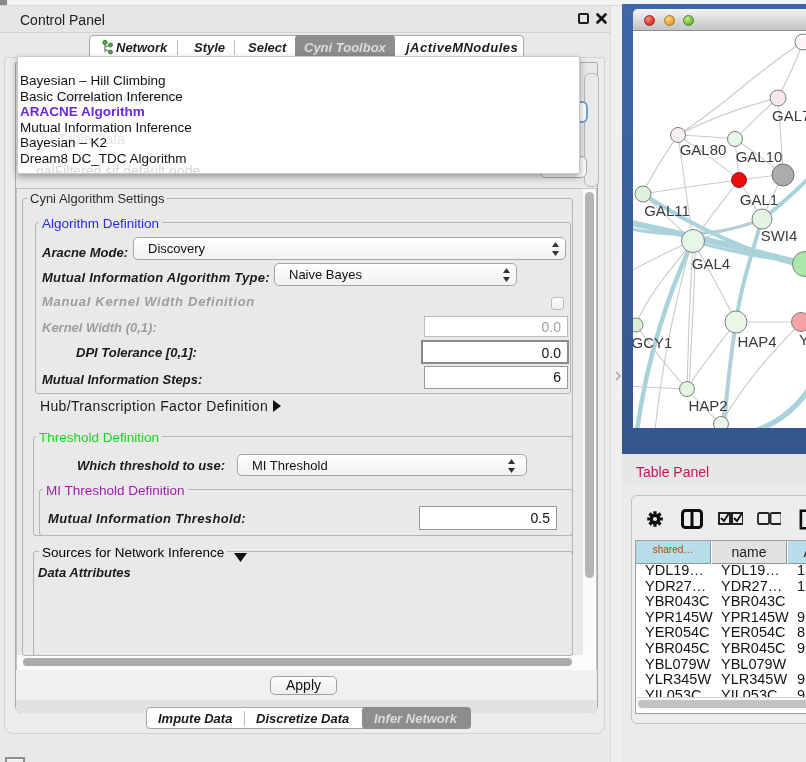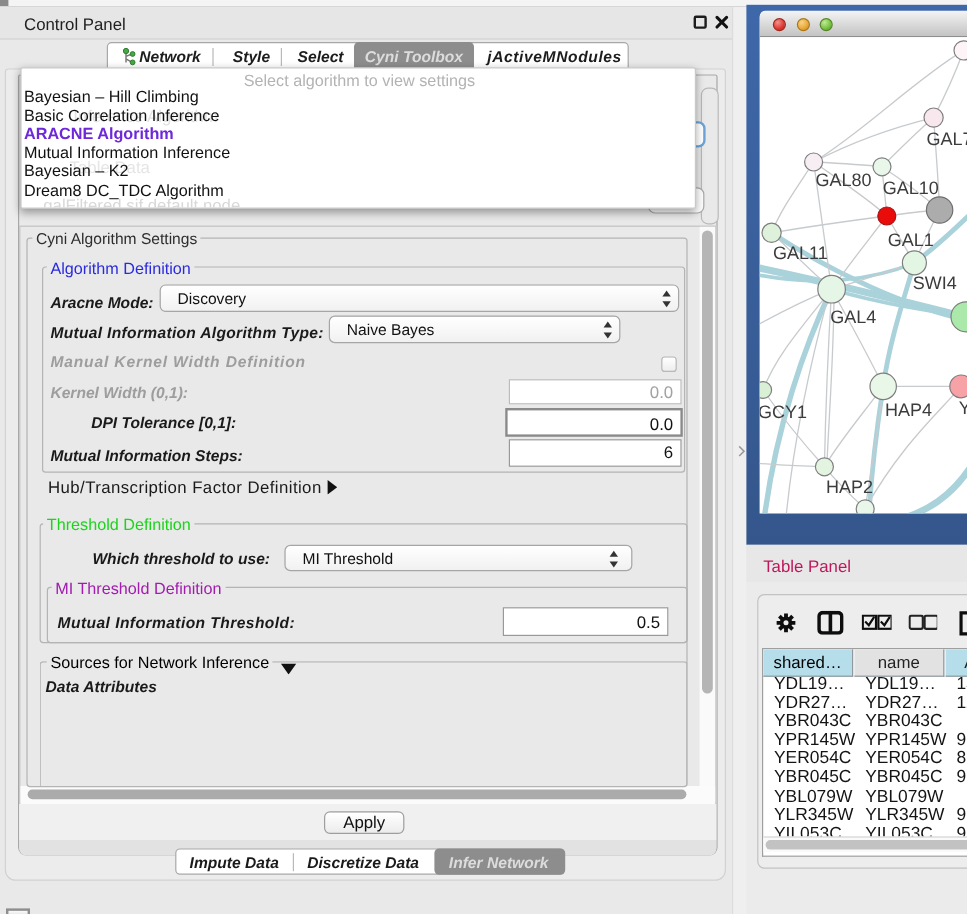--- a/index.html
+++ b/index.html
@@ -151,21 +151,21 @@
   <svg class="abs" style="left:125px;top:16px;" width="24" height="13" viewBox="0 0 24 13">
     <rect x="1" y="1" width="11" height="11" rx="1.5" fill="none" stroke="#222" stroke-width="1.8"></rect>
     <rect x="13.5" y="1" width="11" height="11" rx="1.5" fill="none" stroke="#222" stroke-width="1.8"></rect>
   </svg>
   <svg class="abs" style="left:166px;top:13px;" width="18" height="21" viewBox="0 0 18 24">
     <path d="M2 2 L10 2 L16 8 L16 22 L2 22 Z" fill="none" stroke="#0d0d0d" stroke-width="3"></path>
     <path d="M10 2 L10 8 L16 8" fill="none" stroke="#0d0d0d" stroke-width="2"></path>
   </svg>
 
   <div class="abs" style="left:3px;top:44px;width:177px;height:174px;background:#ffffff;border:1px solid #9f9f9f;border-right:none;overflow:hidden;">
-    <div class="abs" style="left:0;top:0;width:75px;height:23px;background:#b5deea;border-right:1px solid #8f989e;border-bottom:1px solid #8f989e;text-align:center;font-size:14px;padding-top:3px;color:#000000;">shared…</div>
+    <div class="abs" style="left:0;top:0;width:75px;height:23px;background:#b5deea;border-right:1px solid #8f989e;border-bottom:1px solid #8f989e;text-align:center;font-size:10px;padding-top:3px;color:#c2410c;">shared…</div>
     <div class="abs" style="left:76px;top:0;width:75px;height:23px;background:#e2e2e2;border-right:1px solid #8f989e;border-bottom:1px solid #8f989e;text-align:center;font-size:14px;padding-top:3px;color:#222;">name</div>
     <div class="abs" style="left:152px;top:0;width:30px;height:23px;background:#b5deea;border-bottom:1px solid #8f989e;font-size:14px;padding-top:3px;color:#222;">&nbsp;&nbsp;&nbsp;&nbsp;A</div>
     <div class="abs" id="tbody" style="left:0;top:22px;width:177px;font-size:14.5px;color:#141414;line-height:15.6px;">
       <div><span class="c1">YDL19…</span><span class="c2">YDL19…</span><span class="c3">13</span></div>
       <div><span class="c1">YDR27…</span><span class="c2">YDR27…</span><span class="c3">12</span></div>
       <div><span class="c1">YBR043C</span><span class="c2">YBR043C</span><span class="c3"></span></div>
       <div><span class="c1">YPR145W</span><span class="c2">YPR145W</span><span class="c3">9.</span></div>
       <div><span class="c1">YER054C</span><span class="c2">YER054C</span><span class="c3">8.</span></div>
       <div><span class="c1">YBR045C</span><span class="c2">YBR045C</span><span class="c3">9.</span></div>
       <div><span class="c1">YBL079W</span><span class="c2">YBL079W</span><span class="c3"></span></div>
@@ -293,21 +293,20 @@
     <div class="lbl bold" style="left:109px;top:3px;">Discretize Data</div>
     <div class="abs" style="left:215px;top:-1px;width:109px;height:22px;background:#8d8d8d;border-radius:4px;"></div>
     <div class="lbl bold" style="left:227px;top:3px;color:#dcdcdc;">Infer Network</div>
   </div>
 </div>
 
 <div class="abs" id="popup" style="left:17px;top:56px;width:563px;height:118px;background:#ffffff;border:1px solid #c9c9c9;border-radius:2px;box-shadow:0 3px 7px rgba(0,0,0,0.35);font-size:13.5px;overflow:hidden;">
   <div class="abs" style="left:43px;top:32px;color:#e2e2e2;font-size:14px;">Inference Algorithm</div>
   <div class="abs" style="left:40px;top:74px;color:#e5e5e5;font-size:14px;">Table Data</div>
   <div class="abs" style="left:18px;top:106px;color:#d8d8d8;font-size:14px;">galFiltered.sif default node</div>
-  <div class="abs" style="left:0;top:3px;width:563px;text-align:center;color:#b3b3b3;">Select algorithm to view settings</div>
   <div class="abs" style="left:2px;top:16px;color:#111;">Bayesian – Hill Climbing</div>
   <div class="abs" style="left:2px;top:32px;color:#111;">Basic Correlation Inference</div>
   <div class="abs" style="left:2px;top:47px;color:#6d28d9;font-weight:bold;">ARACNE Algorithm</div>
   <div class="abs" style="left:2px;top:63px;color:#111;">Mutual Information Inference</div>
   <div class="abs" style="left:2px;top:78px;color:#111;">Bayesian – K2</div>
   <div class="abs" style="left:2px;top:94px;color:#111;">Dream8 DC_TDC Algorithm</div>
 </div>
 
 <svg class="abs" style="left:614px;top:371px;" width="8" height="10" viewBox="0 0 8 10">
     <path d="M2 1 L6 5 L2 9" stroke="#9a9a9a" stroke-width="1.3" fill="none"></path>

